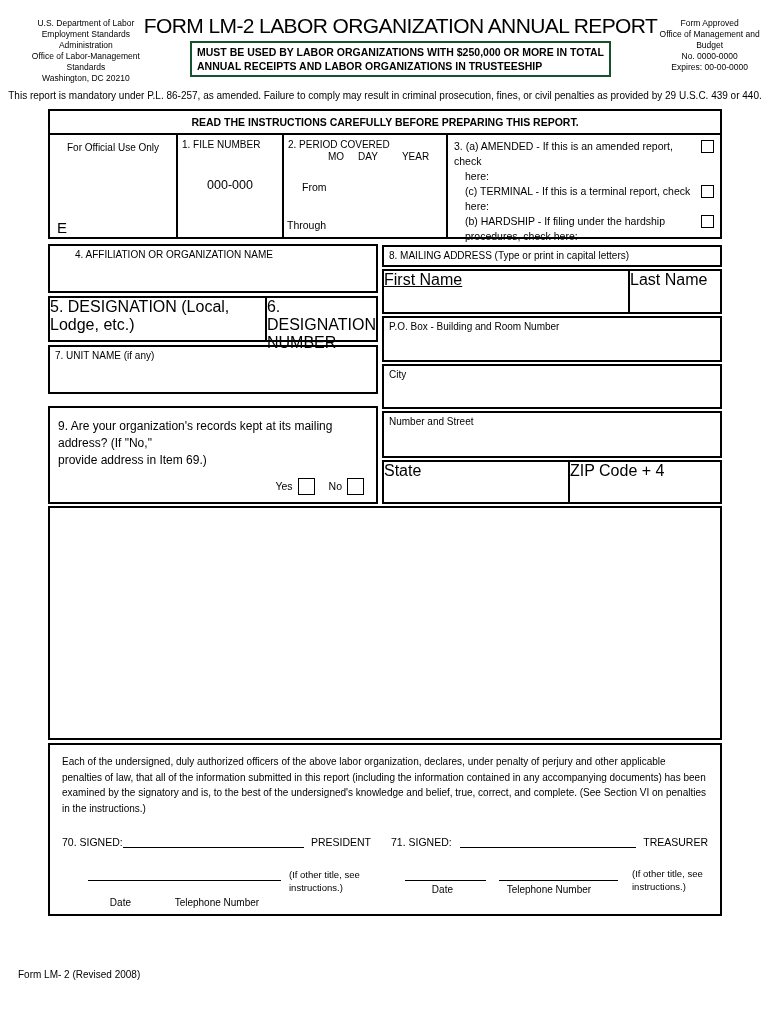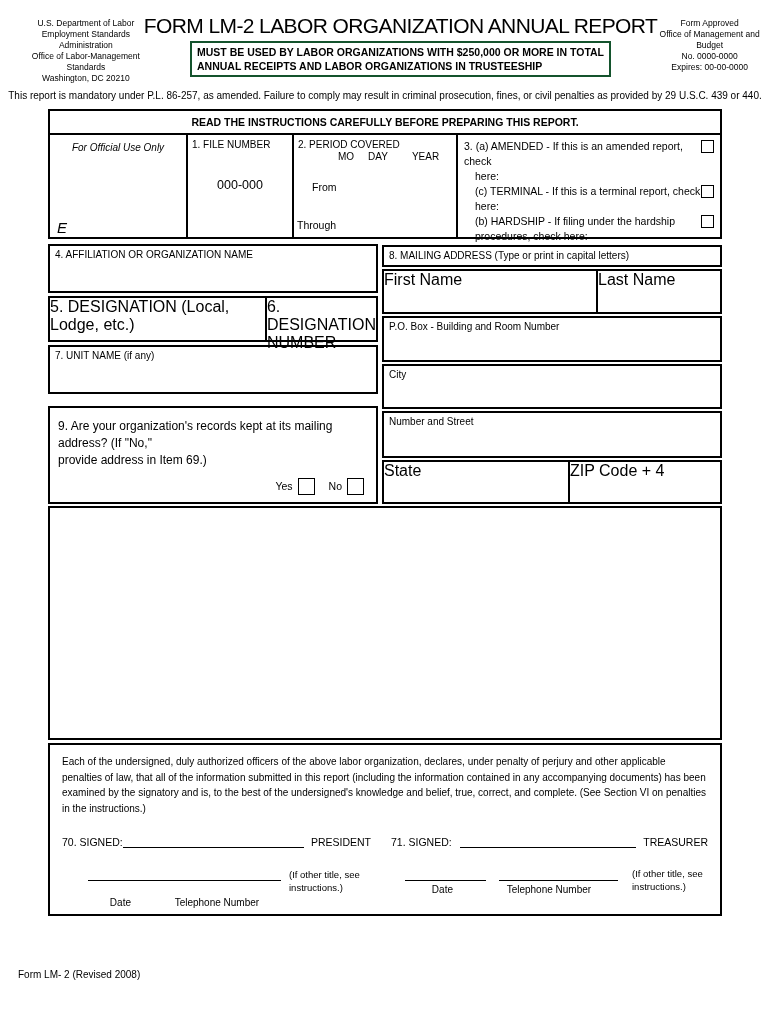--- a/index.html
+++ b/index.html
@@ -19,21 +19,21 @@
 
   
   .form-body { margin:8px 0 0 48px; width:674px; }
 
   
   .boxA { border:2px solid #000; }
   .boxA-banner { border-bottom:2px solid #000; text-align:center; font-weight:bold;
                  font-size:10.5px; padding:5px 0; }
   .boxA-grid { display:flex; height:102px; }
   .cell { position:relative; }
-  .cell-official { width:136px;font-style:italic; }
+  .cell-official { width:126px; }
   .cell-official .lbl { text-align:center; font-size:10px; padding-top:7px; }
   .official-e { position:absolute; left:7px; bottom:1px; font-size:15px; }
   .cell-file { width:106px; border-left:2px solid #000; }
   .cell-file .lbl { font-size:10px; padding:4px 0 0 4px; }
   .file-val { text-align:center; font-size:12.5px; margin-top:28px; }
   .cell-period { width:164px; border-left:2px solid #000; }
   .cell-period .lbl { font-size:10px; padding:4px 0 0 4px; }
   .mdy { display:flex; font-size:10px; margin-top:1px; }
   .mdy span:nth-child(1){ margin-left:44px; }
   .mdy span:nth-child(2){ margin-left:14px; }
@@ -45,36 +45,36 @@
   .i3text { font-size:10.5px; line-height:1.42; }
   .i3indent { padding-left:11px; }
   .cb { width:13px; height:13px; border:1.5px solid #000; flex-shrink:0; margin-top:1px; background:#fff; }
 
   
   .mid { display:flex; gap:4px; margin-top:5px; }
   .mid-left { width:330px; }
   .mid-right { flex:1; display:flex; flex-direction:column;justify-content:center; }
   .fbox { border:2px solid #000; background:#fff; }
   .fbox .lbl { font-size:10px; padding:3px 0 0 5px; }
-  .box4 { height:49px; margin-bottom:3px; }
+  .box4 { height:49px; margin-bottom:3px;padding-left:20px; }
   .row56 { display:flex; height:46px; margin-bottom:3px; }
   .box5 { width:227px; border:2px solid #000; border-right:none; }
   .box6 { flex:1; border:2px solid #000; }
   .box7 { height:49px; }
   .box9 { height:98px; margin-top:12px; padding:10px 8px 0 8px; }
   .q9 { font-size:12px; line-height:1.4; }
   .yn-row { display:flex; justify-content:flex-end; align-items:center; margin-top:9px; padding-right:4px; }
   .yn-row .yn-label { font-size:10.5px; margin-right:5px; }
   .cb-lg { width:17px; height:17px; border:1.5px solid #000; background:#fff; }
   .yn-gap { width:14px; }
 
   
   .m-head { height:22px; margin-bottom:2px; }
   .m-names { display:flex; height:45px; margin-bottom:2px; border:2px solid #000; }
-  .m-first { width:214px; border-right:2px solid #000; }
+  .m-first { width:246px; border-right:2px solid #000;text-decoration:underline; }
   .m-last { flex:1; }
   .m-po { height:46px; margin-bottom:2px; }
   .m-street { height:47px; margin-bottom:2px; }
   .m-city { height:45px; margin-bottom:2px; }
   .m-staterow { display:flex; height:44px; border:2px solid #000; }
   .m-state { width:186px; border-right:2px solid #000; }
   .m-zip { flex:1; }
 
   
   .box69label { border:2px solid #000; font-size:10.5px; padding:11px 6px; margin-top:8px; }

